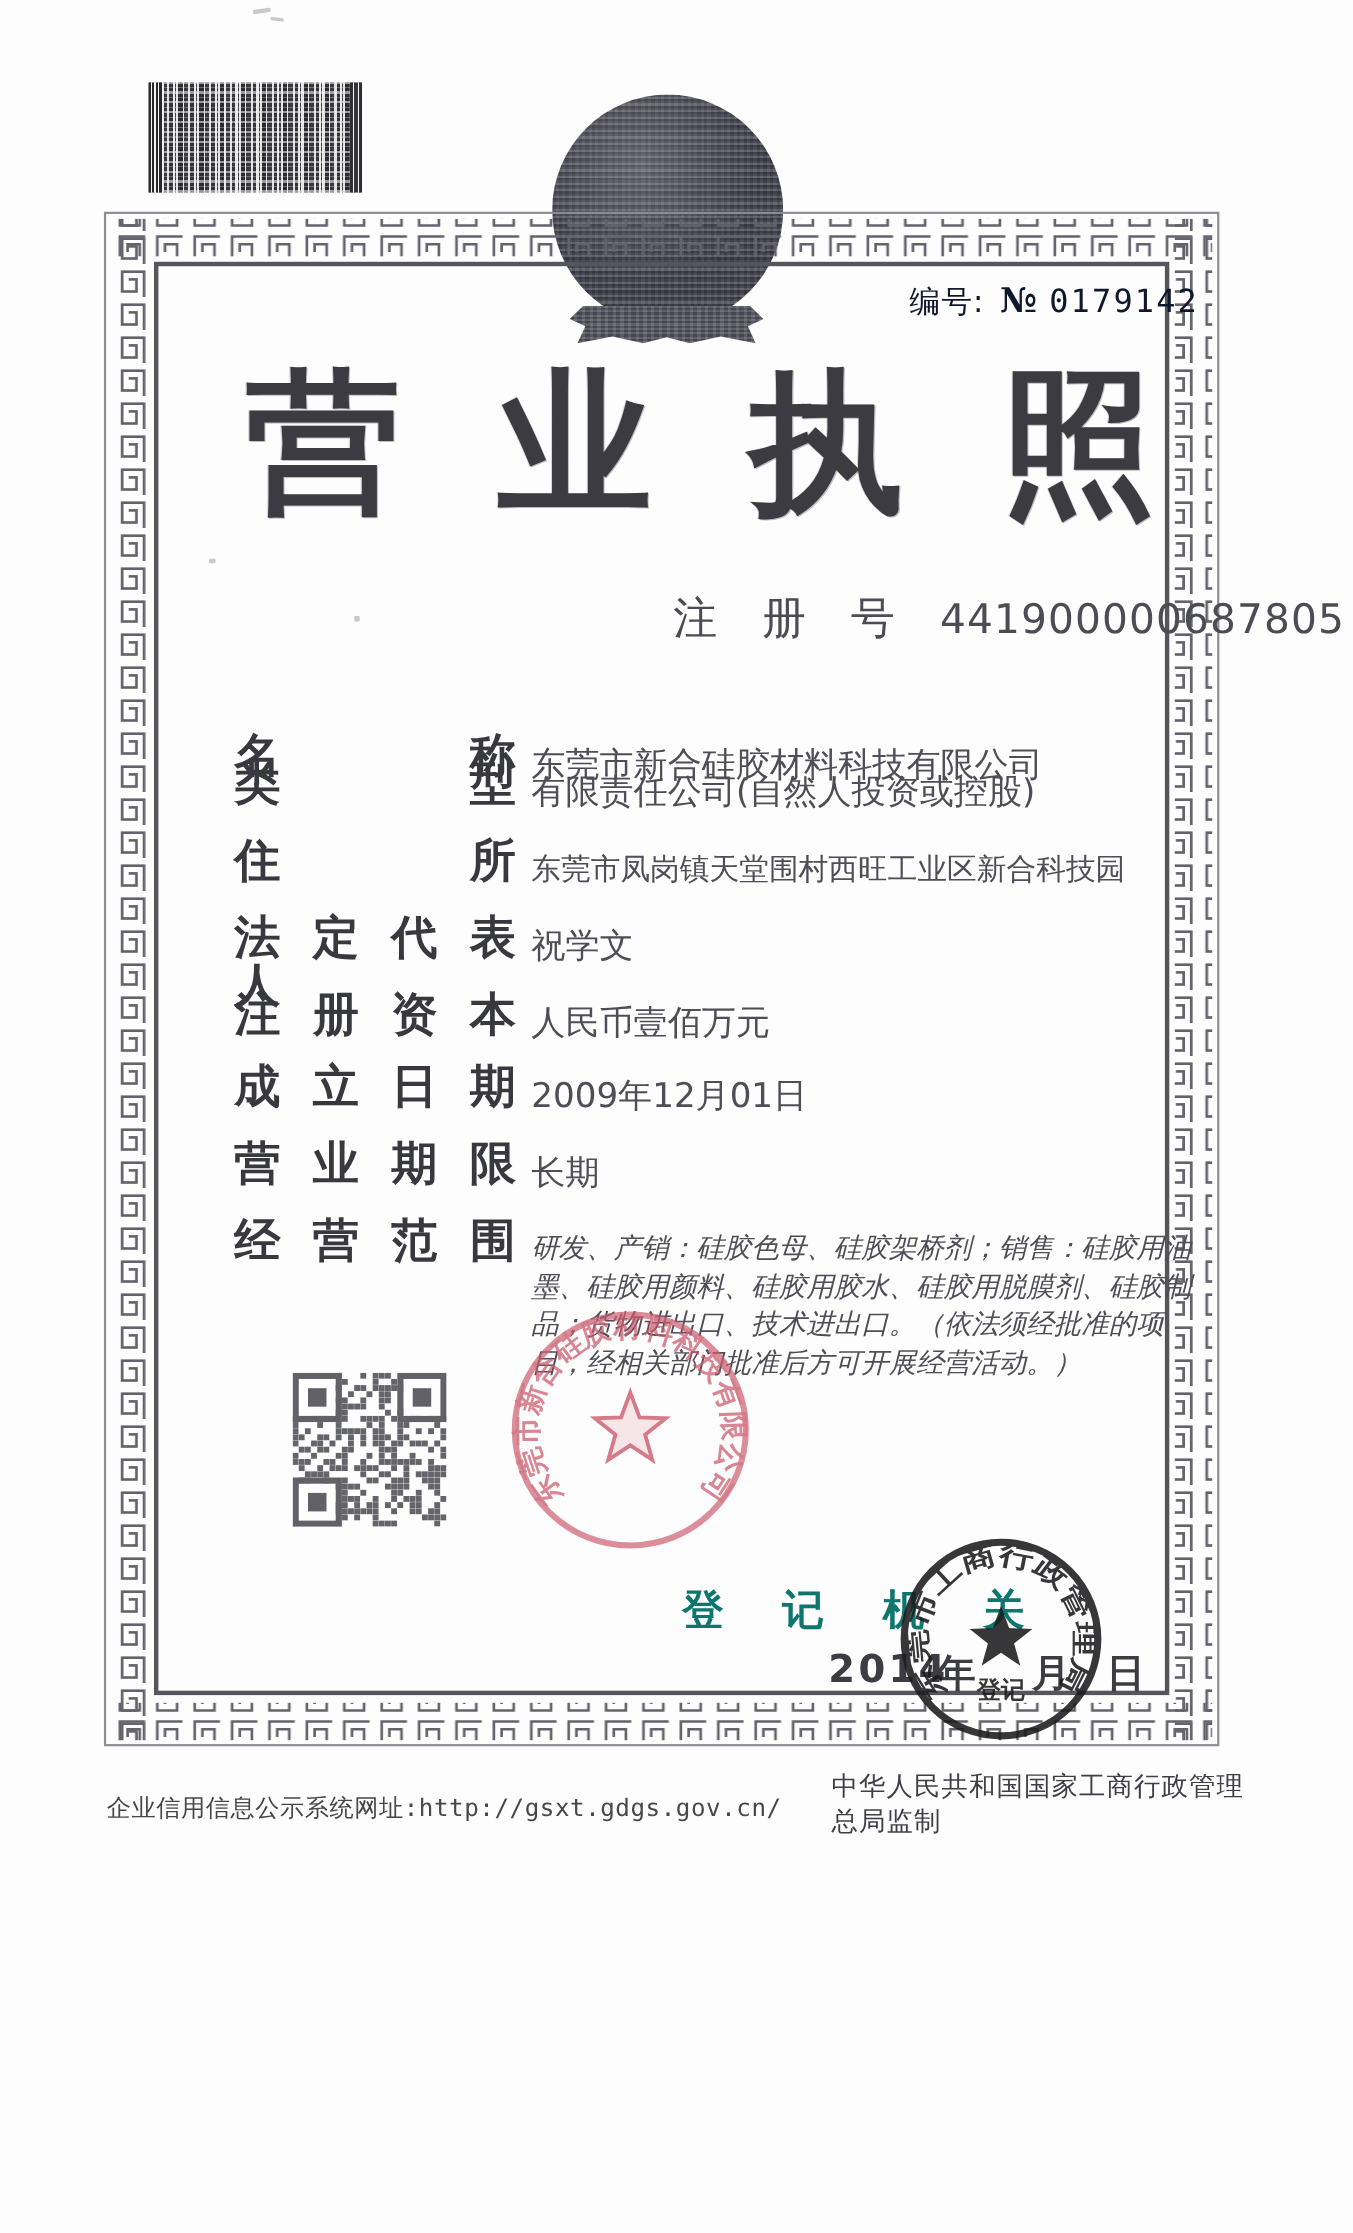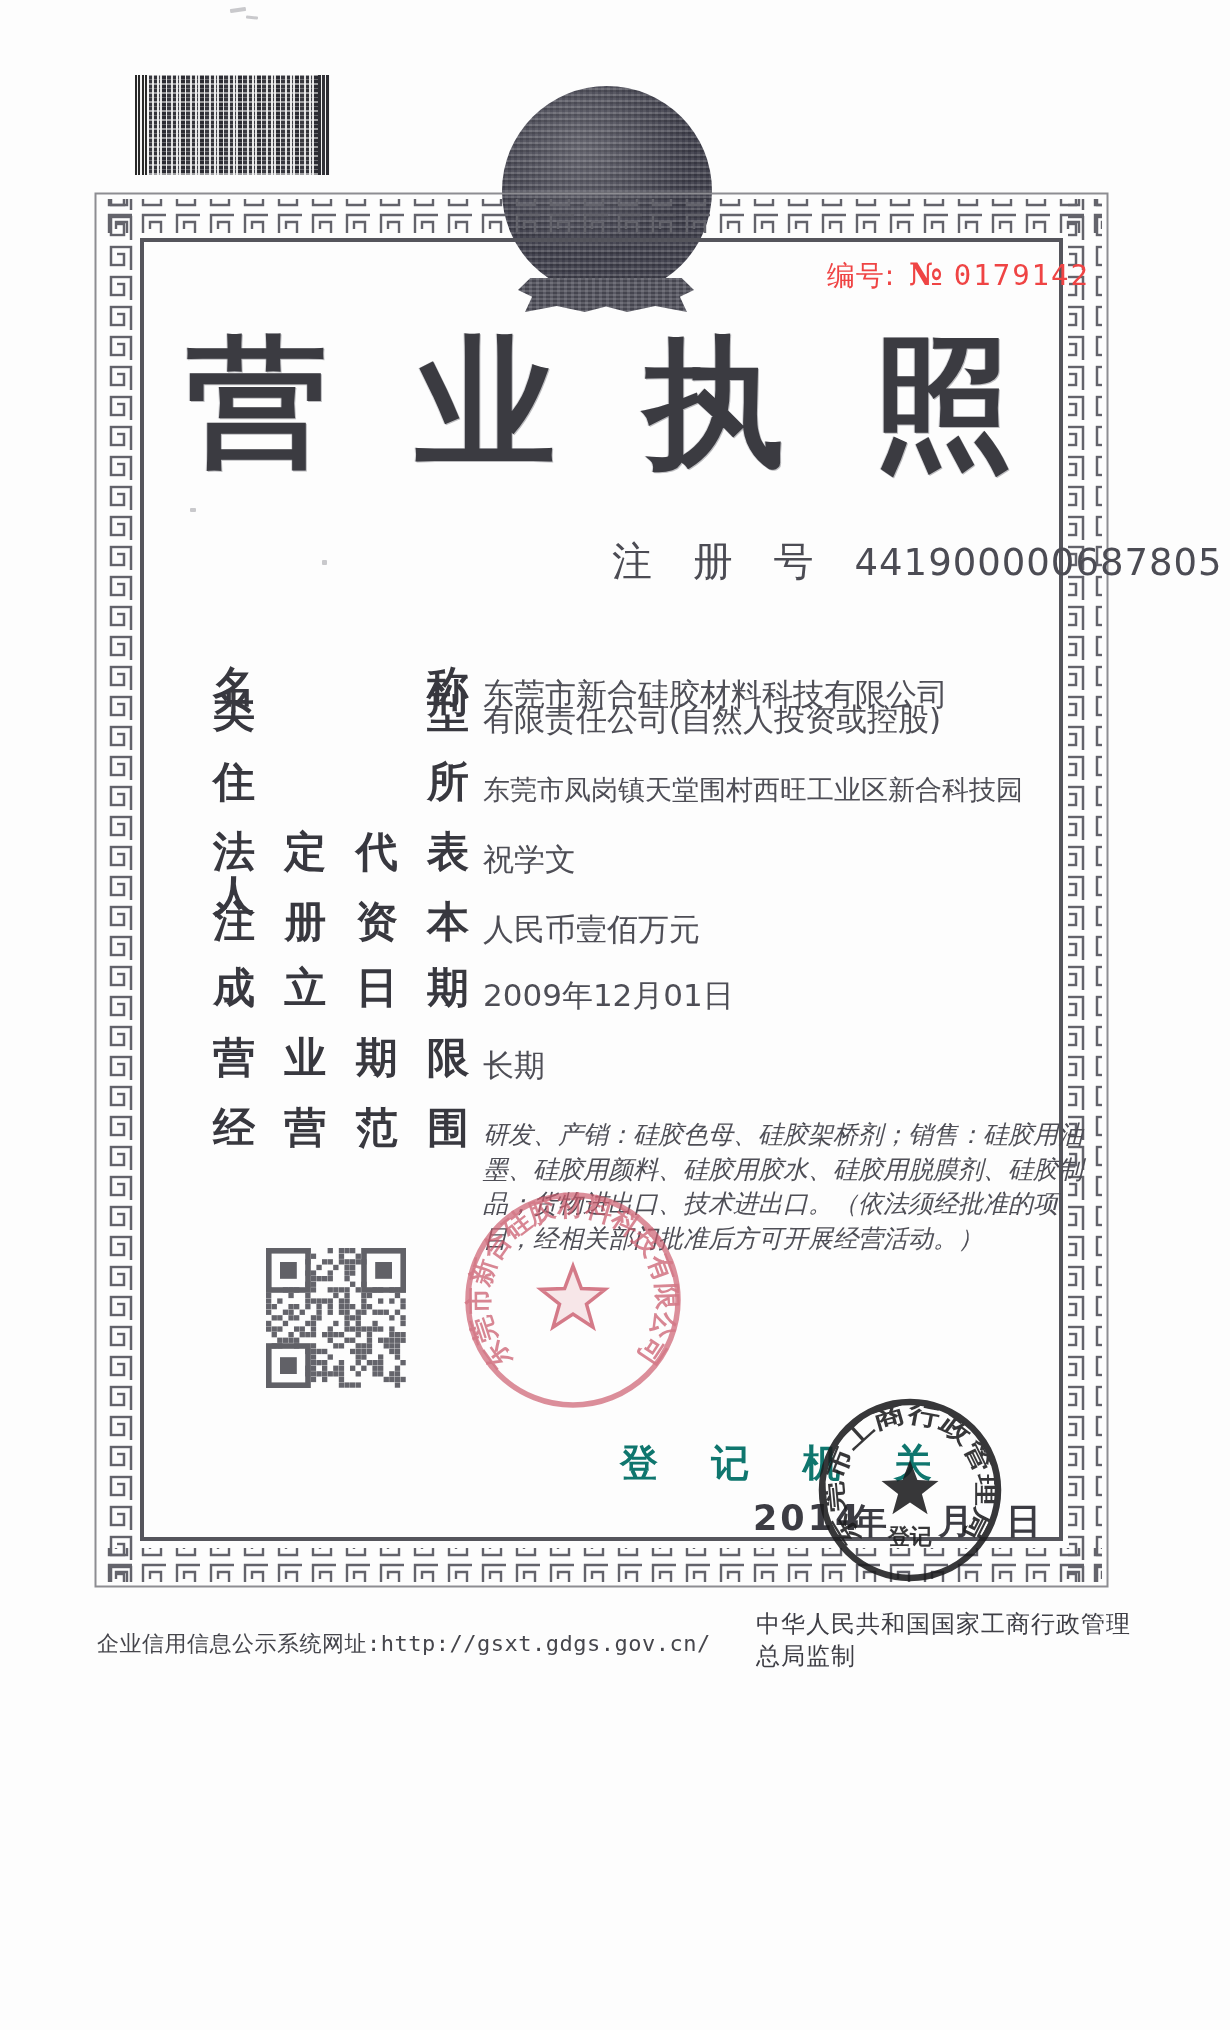--- a/index.html
+++ b/index.html
@@ -45,26 +45,26 @@
       #5a5a64;
     clip-path:polygon(0 35%,7% 0,93% 0,100% 35%,92% 55%,96% 100%,78% 82%,62% 100%,50% 84%,38% 100%,22% 82%,4% 100%,8% 55%);
     filter:blur(.5px);
   }
 
   
   svg.frame{position:absolute;left:0;top:0;z-index:1;}
 
   
   .serial{position:absolute;left:800px;top:256px;width:290px;text-align:right;
-    font-size:28px;color:#ef4444;letter-spacing:1px;z-index:2;}
+    font-size:28px;color:#0f172a;letter-spacing:1px;z-index:2;}
   .serial .sym{font-family:"DejaVu Serif","Liberation Serif",serif;font-weight:bold;font-size:31px;margin:0 10px 0 14px;}
   .serial .num{font-family:"DejaVu Sans Mono","Liberation Mono",monospace;font-size:29px;letter-spacing:2px;}
 
   
-  .title{position:absolute;left:150px;top:310px;width:920px;text-align:center;
+  .title{position:absolute;left:150px;top:310px;width:920px;text-align:right;
     font-size:140px;font-weight:800;letter-spacing:20px;color:#3b3b41;z-index:2;
     text-shadow:1px 1px 0 rgba(110,110,118,.45), -1px 0 0 rgba(130,130,138,.3);}
 
   
   .regline{position:absolute;left:612px;top:534px;z-index:2;white-space:nowrap;}
   .regline .rl{font-size:40px;color:#4c4c54;letter-spacing:14px;}
   .regline .rv{font-size:37px;color:#4c4c54;margin-left:22px;letter-spacing:1px;}
 
   
   .row{position:absolute;left:213px;display:flex;align-items:flex-start;z-index:2;}

